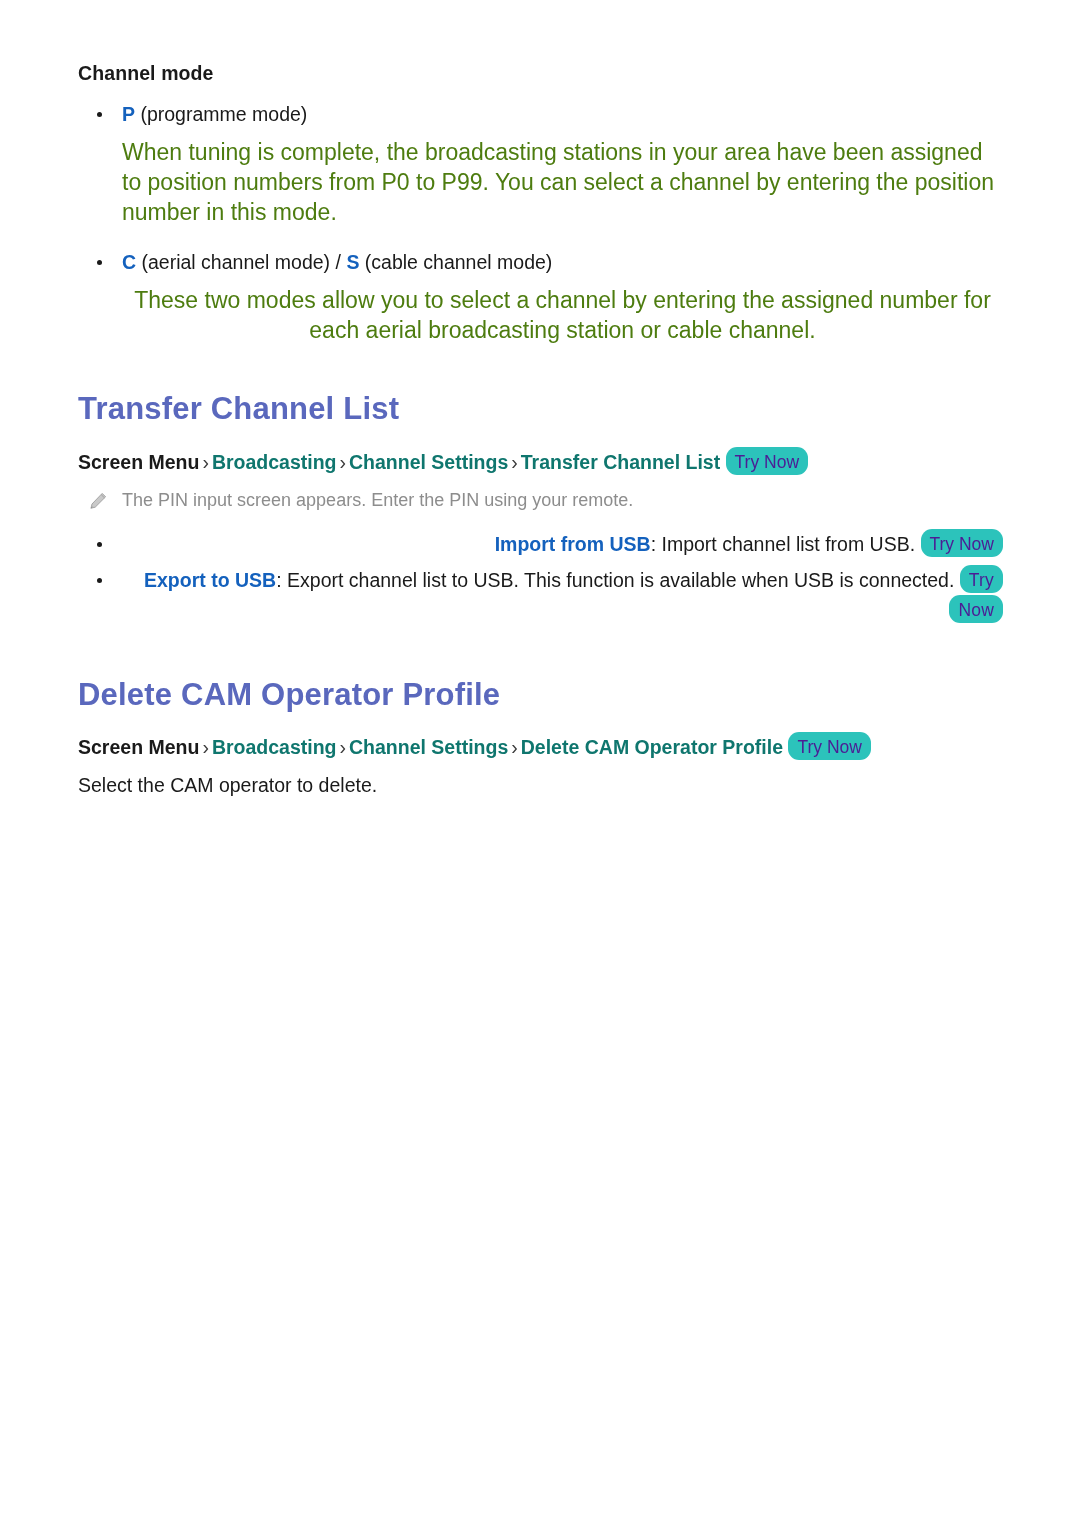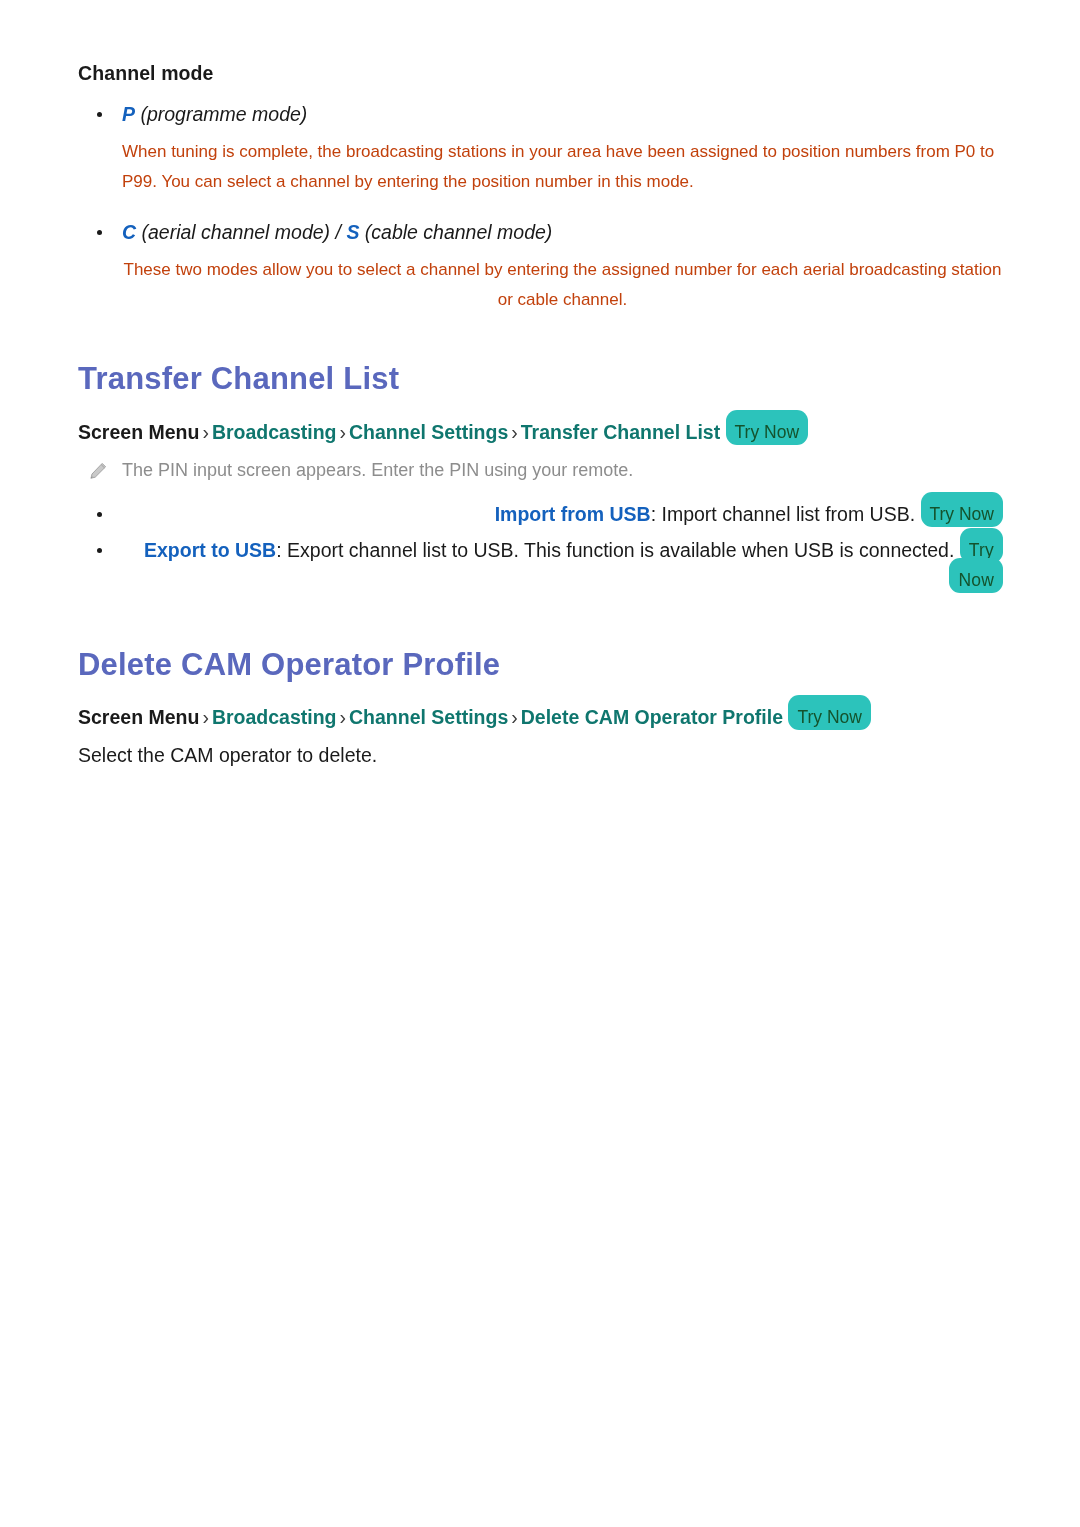--- a/index.html
+++ b/index.html
@@ -55,28 +55,28 @@
   .bullet-item::before {
     content: "";
     position: absolute;
     left: 19px;
     top: 13px;
     width: 5px;
     height: 5px;
     border-radius: 50%;
     background: #1a1a1a;
   }
-  .bullet-item.tight { margin-bottom: 2px; font-style: italic; }
+  .bullet-item.tight { margin-bottom: 2px; }
 
   
   .para {
     margin: 8px 0 20px 44px;
-    font-size: 17px;
-    line-height: 30px;
-    color: #c2410c;
+    font-size: 23px;
+    line-height: 30px;
+    color: #4d7c0f;
     max-width: 918px;
   }
   .para.last { margin-bottom: 30px; text-align: center; }
 
   
   .section-head {
     font-size: 31px;
     font-weight: bold;
     color: #5a68bd;
     letter-spacing: .2px;
@@ -122,25 +122,25 @@
     top: 5px;
     width: 20px;
     height: 20px;
     display: block;
   }
 
   
   .pill {
     display: inline;
     background: #2cc3bb;
-    color: #14532d;
+    color: #4c1d95;
     font-size: 17.5px;
     font-weight: normal;
     border-radius: 11px;
-    padding: 12px 9px 3px 9px;
+    padding: 5px 9px 3px 9px;
     box-decoration-break: clone;
     -webkit-box-decoration-break: clone;
     white-space: normal;
     line-height: 22px;
     vertical-align: 1px;
   }
   .pill-wrap { letter-spacing: .2px; }
   .accent-blue-bold { color: #1461bd; font-weight: bold; }
 
   .mode-list { margin-bottom: 0; }

